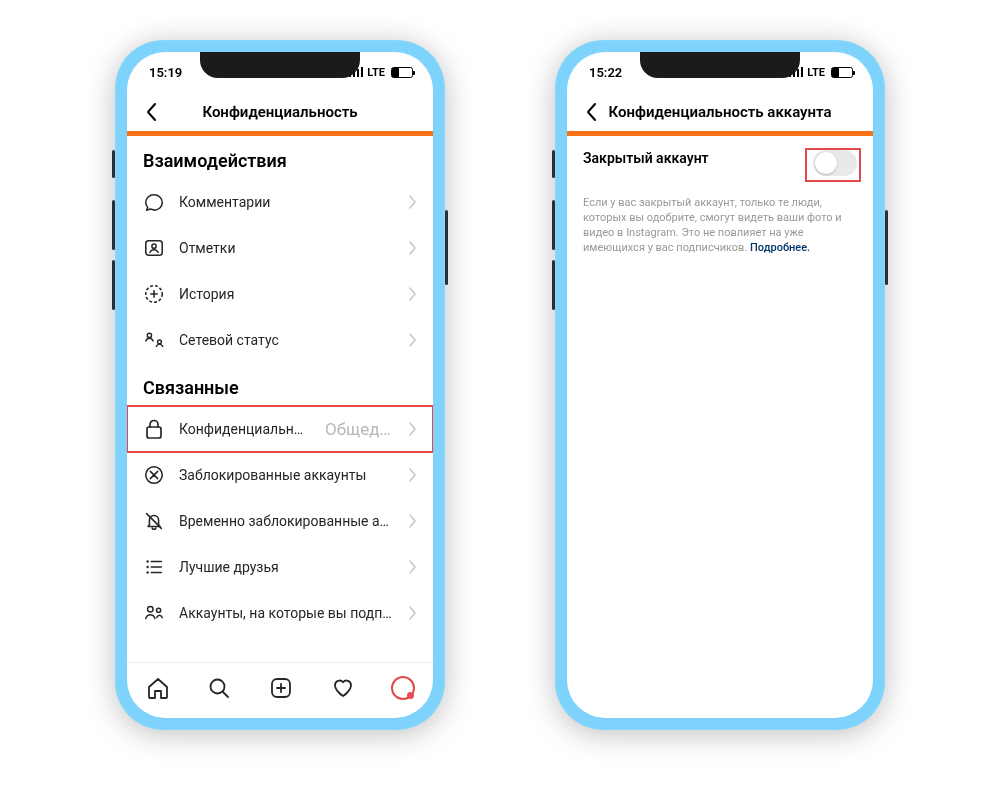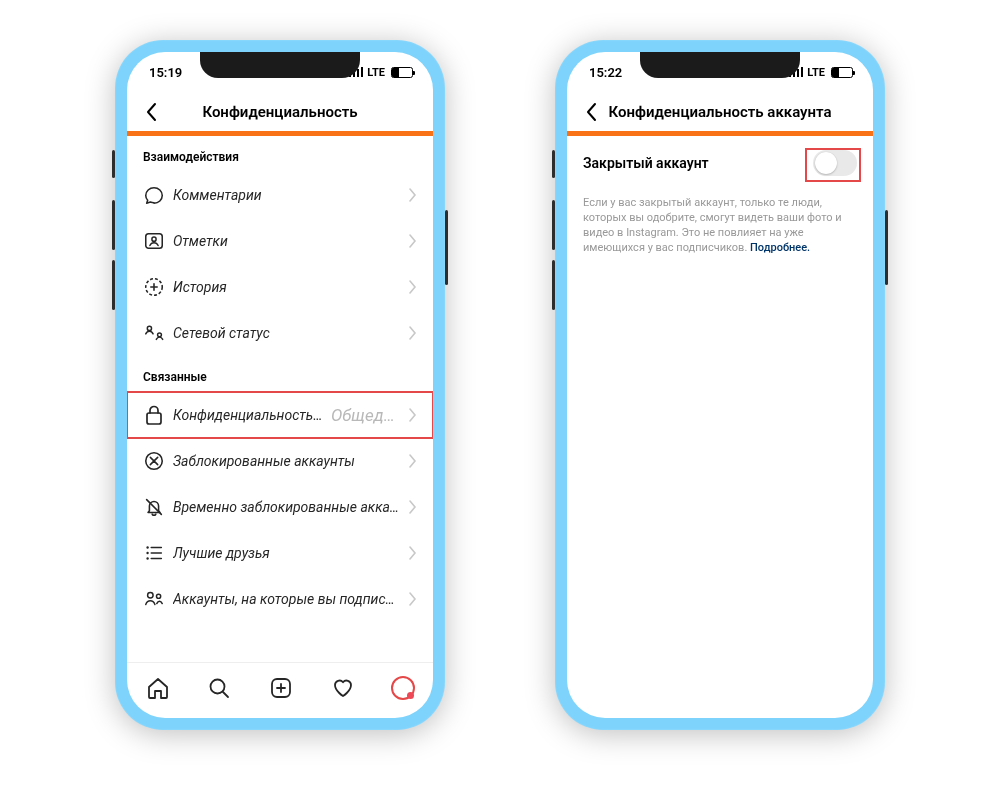--- a/index.html
+++ b/index.html
@@ -22,38 +22,38 @@
   .sb-right .sig span:nth-child(1){height:4px} .sb-right .sig span:nth-child(2){height:6px} .sb-right .sig span:nth-child(3){height:8px} .sb-right .sig span:nth-child(4){height:10px}
   .sb-right .batt { width: 22px; height: 11px; border: 1px solid #000; border-radius: 2.5px; margin-left: 2px; position: relative; }
   .sb-right .batt::after { content: ''; position: absolute; right: -3px; top: 3px; width: 2px; height: 4px; background: #000; border-radius: 0 1px 1px 0; }
   .sb-right .batt i { display:block; width: 35%; height: 100%; background: #000; border-radius: 1px 0 0 1px; }
 
   .navbar { height: 44px; display: flex; align-items: center; justify-content: center; position: relative; border-bottom: 5px solid #f97316; }
   .navbar .back { position: absolute; left: 12px; width: 24px; height: 24px; display:flex;align-items:center;justify-content:center;}
   .navbar .title { font-size: 15px; font-weight: 600; color: #000; }
 
   .content { flex: 1; overflow-y: auto; }
-  .section-header { padding: 14px 16px 8px; font-size: 12px; font-weight: 600; color: #000; }
-  .row { display: flex; align-items: center; padding: 12px 16px; gap: 8px; position: relative; font-style: italic; }
+  .section-header { padding: 14px 16px 8px; font-size: 18px; font-weight: 600; color: #000; }
+  .row { display: flex; align-items: center; padding: 12px 16px; gap: 14px; position: relative; }
   .row .icon { width: 22px; height: 22px; display:flex;align-items:center;justify-content:center; flex-shrink: 0; color:#262626;}
   .row .label { font-size: 14px; color: #262626; flex: 1; white-space: nowrap; overflow: hidden; text-overflow: ellipsis; }
   .row .value { font-size: 17px; color: #b8b8b8; margin-right: 0; max-width: 70px; white-space: nowrap; overflow: hidden; text-overflow: ellipsis; }
   .row .chev { color: #c8c8c8; flex-shrink: 0; }
 
   .highlight-row { outline: 2px solid #e54848; outline-offset: -1px; }
 
   
   .tabbar { height: 56px; display: flex; align-items: center; justify-content: space-around; border-top: 1px solid #eee; padding-bottom: 6px; }
   .tabbar .tab { width: 26px; height: 26px; display:flex;align-items:center;justify-content:center; color:#262626; position: relative; }
   .tabbar .prof { width: 24px; height: 24px; border-radius: 50%; border: 2px solid #e54848; display:flex;align-items:center;justify-content:center; font-size: 9px; font-weight:700; color:#e54848; position: relative; }
   .tabbar .prof .dot { position: absolute; right: -1px; bottom: -1px; width: 7px; height: 7px; background: #ed4956; border-radius: 50%; }
 
   
   .priv-block { padding: 14px 16px 0; }
-  .priv-head { display: flex; align-items: center; justify-content: space-between; }
+  .priv-head { display: flex; justify-content: space-between; }
   .priv-head .label { font-size: 14px; font-weight: 600; color: #000; }
   .toggle { width: 44px; height: 26px; background: #e9e9ea; border-radius: 13px; position: relative; flex-shrink:0; }
   .toggle .knob { width: 22px; height: 22px; background: #fff; border-radius: 50%; position: absolute; top: 2px; left: 2px; box-shadow: 0 1px 2px rgba(0,0,0,.2), 0 0 1px rgba(0,0,0,.15); }
   .toggle-highlight { position: absolute; right: 12px; top: 12px; width: 56px; height: 34px; border: 2px solid #e54848; pointer-events: none; }
   .desc { margin-top: 20px; font-size: 11px; line-height: 1.35; color: #999; }
   .desc .link { color: #003569; font-weight: 500; }
 
   svg { display: block; }
 </style>
 </head>

